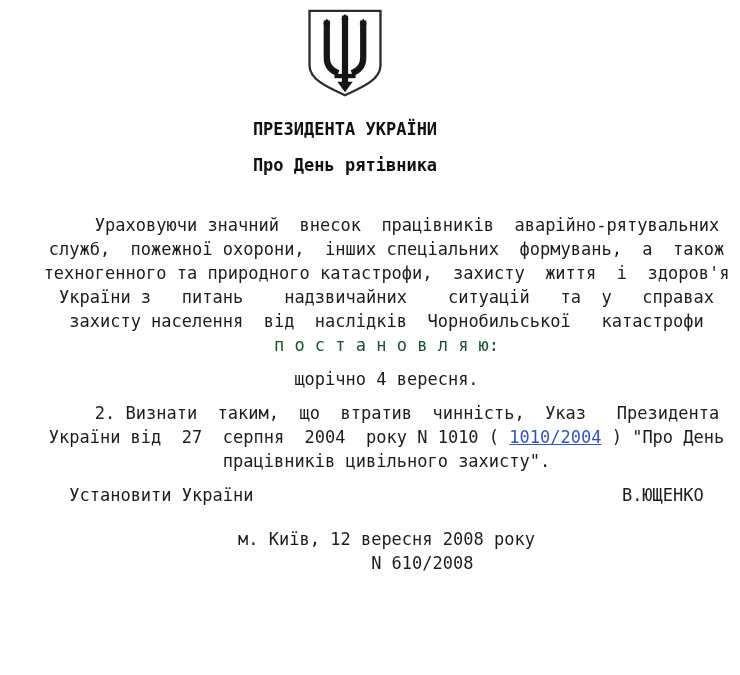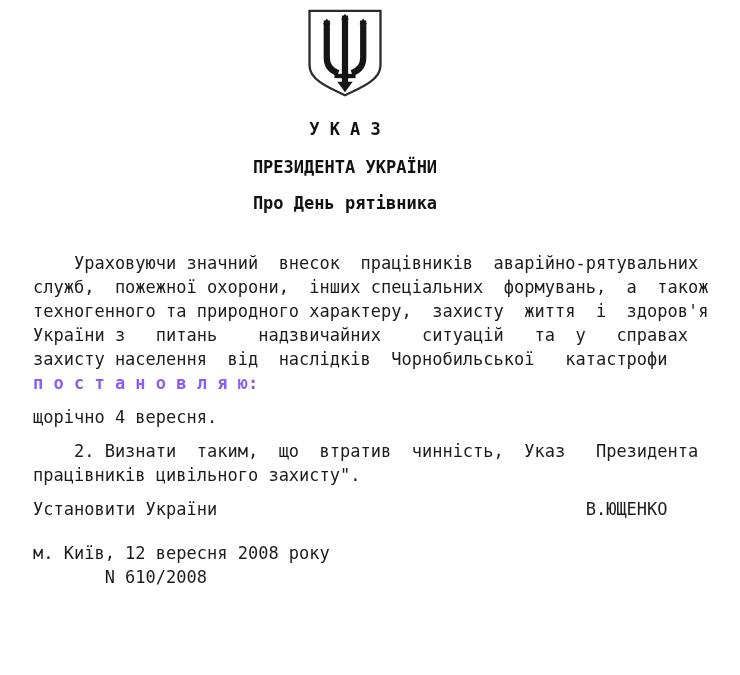--- a/index.html
+++ b/index.html
@@ -13,25 +13,25 @@
   }
   .header{width:690px;text-align:center;}
   .emblem{display:block;margin:6px auto 0 auto;}
   .h-line{
     font-size:17px;line-height:17px;font-weight:bold;
     white-space:pre;color:#111;
   }
   .h-decree{margin-top:21px;}
   .h-issuer{margin-top:21px;}
   .h-subject{margin-top:19px;}
-  .doc{margin-top:39px;padding-left:33px;}
+  .doc{margin-top:39px;padding-left:33px;text-align:center;}
   .line{
     font-size:17px;line-height:24px;white-space:pre;color:#1c1c1c;
   }
-  .bold{font-weight:bold;color:#8b5cf6;}
+  .bold{font-weight:normal;color:#14532d;}
   .para{margin:10px 0 0 0;}
   .para.first{margin-top:0;}
   .sig{margin-top:10px;}
   .foot{margin-top:20px;}
   a.doclink{color:#3356b5;text-decoration:underline;cursor:pointer;}
 </style>
 </head>
 <body>
 
 <div class="page">
@@ -41,42 +41,42 @@
     <svg class="emblem" width="90" height="94" viewBox="0 0 90 98" xmlns="http://www.w3.org/2000/svg">
       <path d="M8 5 H82 V62 C82 76 65 84 45 93 C25 84 8 76 8 62 Z" fill="#ffffff" stroke="#2b2b2b" stroke-width="2.4"></path>
       <path d="M26 15 V54 Q26 66 38 70" fill="none" stroke="#151515" stroke-width="6.5"></path>
       <path d="M64 15 V54 Q64 66 52 70" fill="none" stroke="#151515" stroke-width="6.5"></path>
       <path d="M45 10 V80" fill="none" stroke="#151515" stroke-width="6.5"></path>
       <path d="M34 73 H56" fill="none" stroke="#151515" stroke-width="4.5"></path>
       <path d="M37 79 L45 90 L53 79 Z" fill="#151515"></path>
       <path d="M26 13 l-4 6 h8 Z M64 13 l-4 6 h8 Z M45 8 l-4 6 h8 Z" fill="#151515"></path>
     </svg>
 
-    <div class="h-line h-decree">У К А З</div>
     <div class="h-line h-issuer">ПРЕЗИДЕНТА УКРАЇНИ</div>
     <div class="h-line h-subject">Про День рятівника</div>
   </div>
 
   <div class="doc">
 
     <div class="para first">
       <div class="line">    Ураховуючи значний  внесок  працівників  аварійно-рятувальних</div>
       <div class="line">служб,  пожежної охорони,  інших спеціальних  формувань,  а  також</div>
-      <div class="line">техногенного та природного характеру,  захисту  життя  і  здоров'я</div>
+      <div class="line">техногенного та природного катастрофи,  захисту  життя  і  здоров'я</div>
       <div class="line">України з   питань    надзвичайних    ситуацій   та  у   справах</div>
       <div class="line">захисту населення  від  наслідків  Чорнобильської   катастрофи</div>
       <div class="line bold">п о с т а н о в л я ю:</div>
     </div>
 
     <div class="para">
       <div class="line">щорічно 4 вересня.</div>
     </div>
 
     <div class="para">
       <div class="line">    2. Визнати  таким,  що  втратив  чинність,  Указ   Президента</div>
+      <div class="line"><span>України від  27  серпня  2004  року N 1010 ( </span><a class="doclink" href="#">1010/2004</a><span> ) "Про День</span></div>
       <div class="line">працівників цивільного захисту".</div>
     </div>
 
     <div class="para sig">
       <div class="line">Установити України                                    В.ЮЩЕНКО</div>
     </div>
 
     <div class="para foot">
       <div class="line">м. Київ, 12 вересня 2008 року</div>
       <div class="line">       N 610/2008</div>

